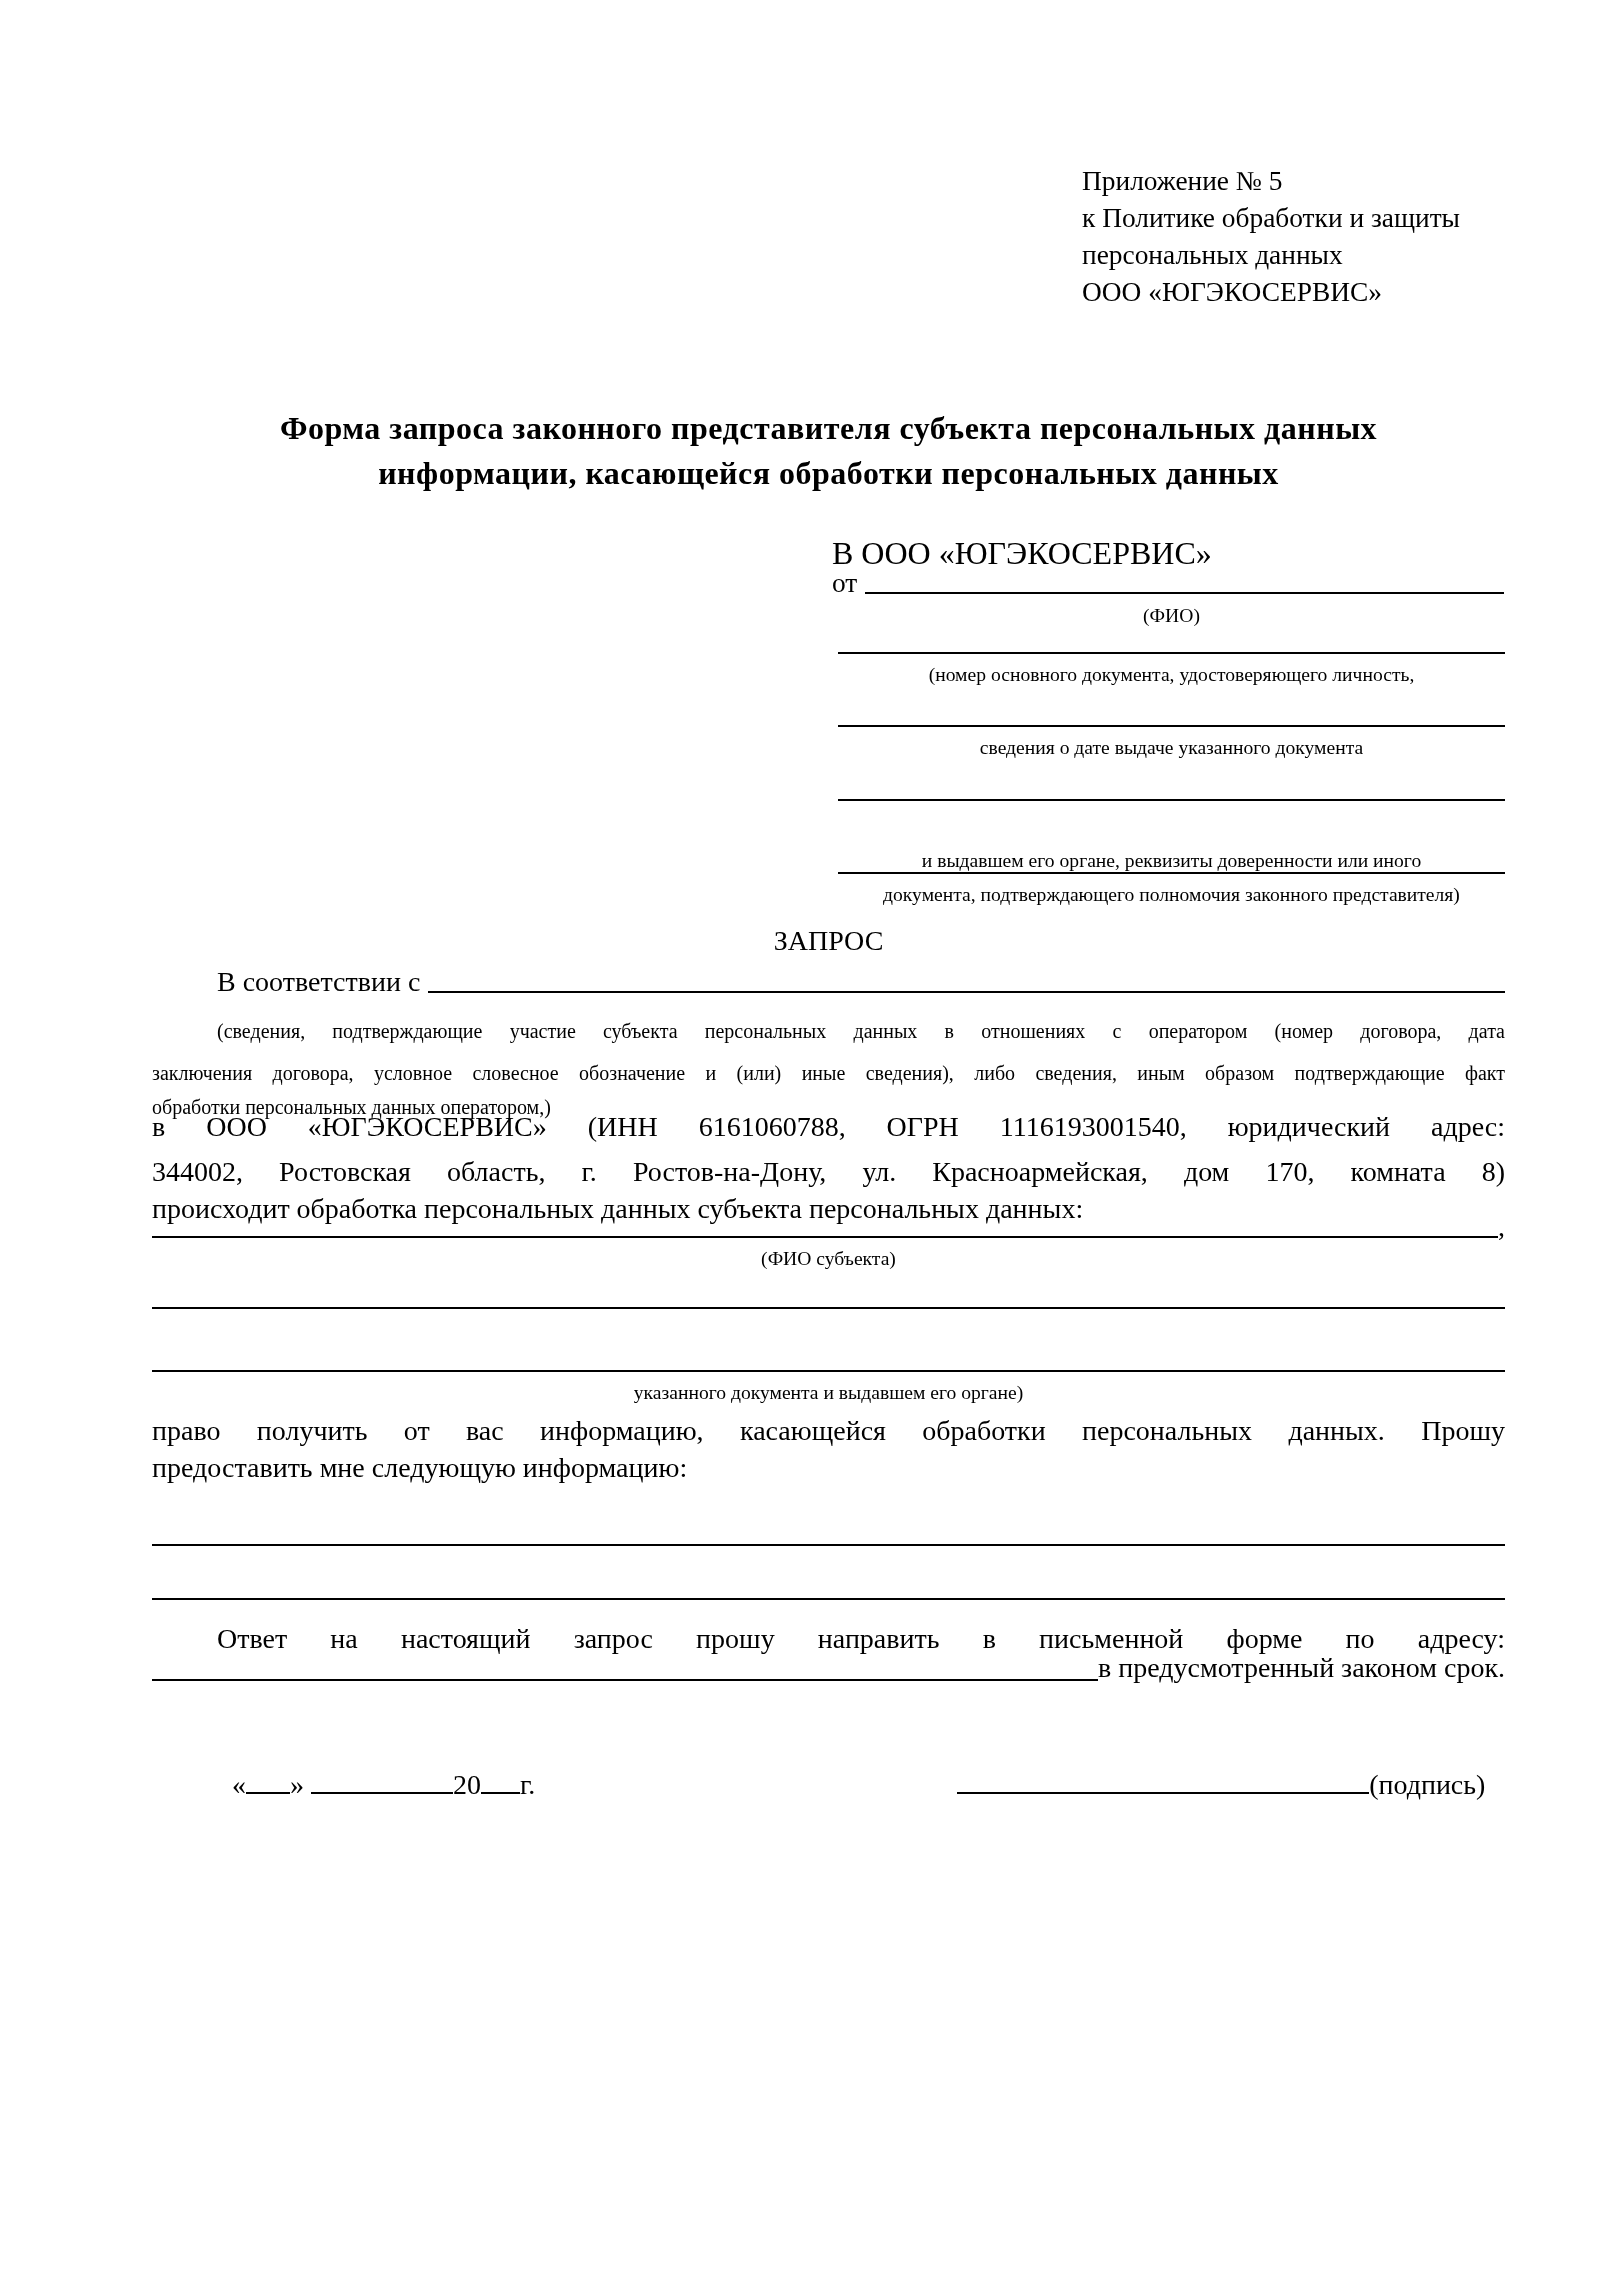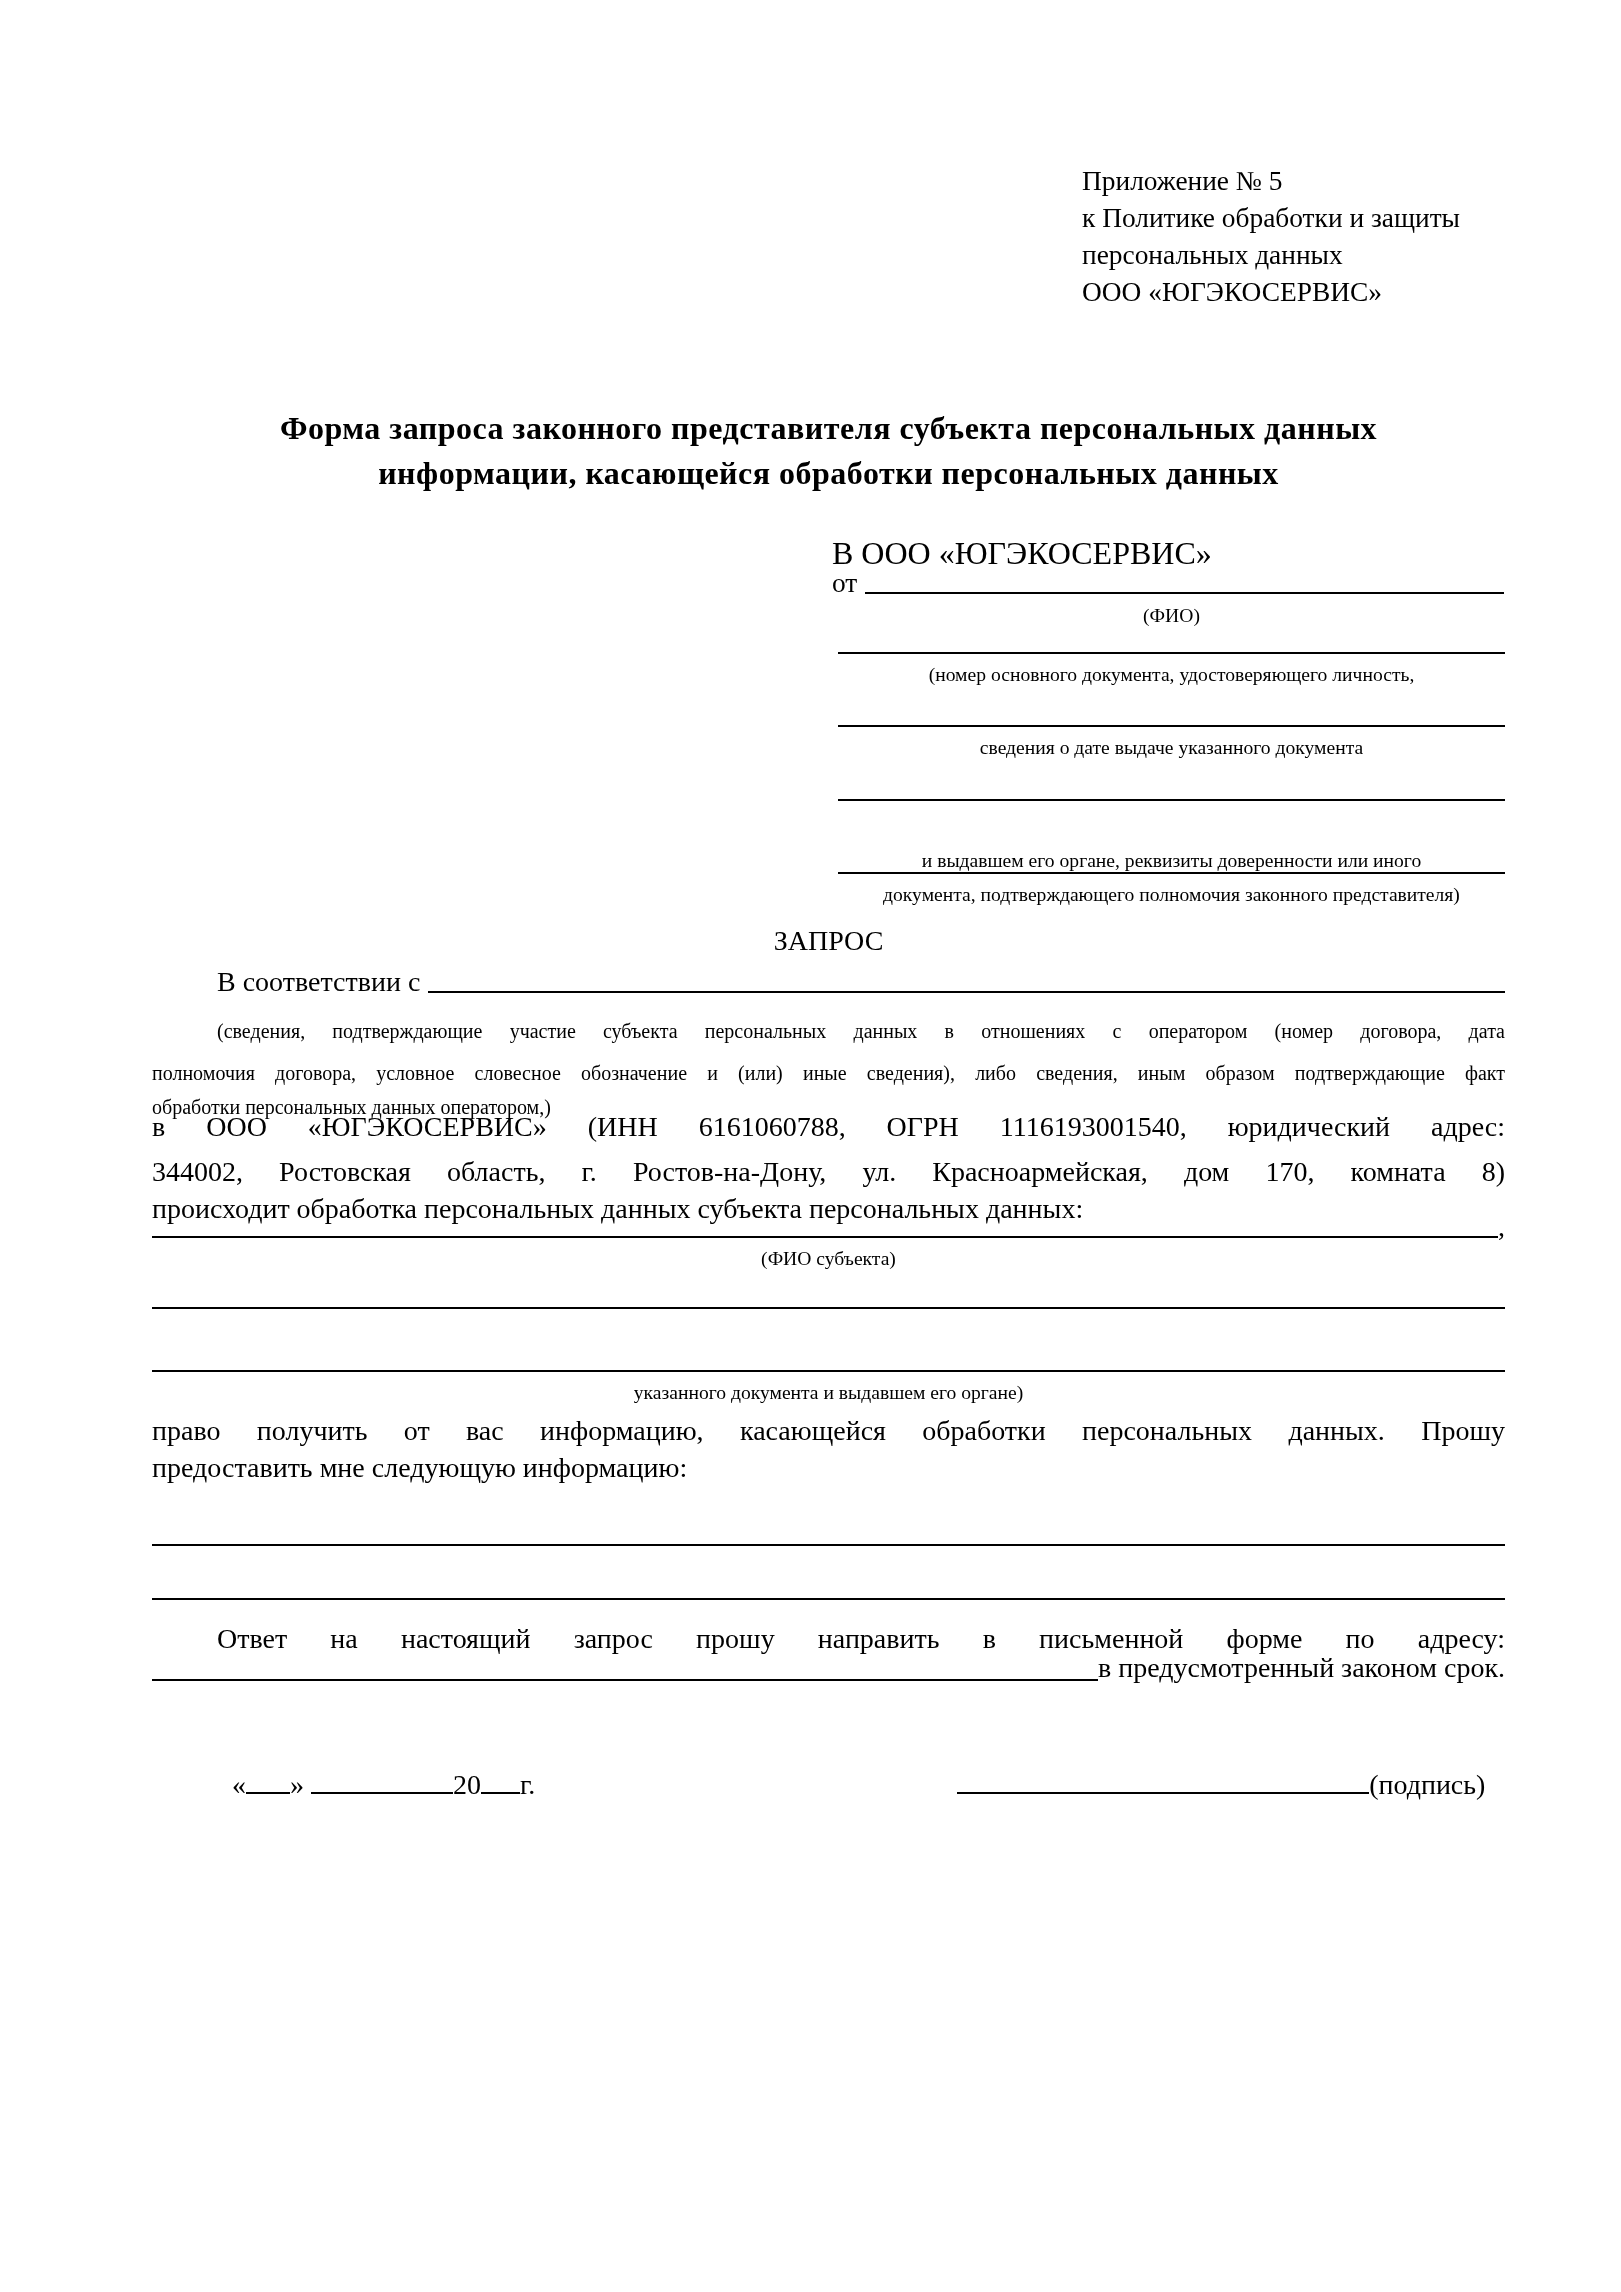--- a/index.html
+++ b/index.html
@@ -79,21 +79,21 @@
 
   <div class="abs zapros">ЗАПРОС</div>
 
   <div class="abs accordance fieldrow">
     <span>В соответствии с</span>
     <span class="fill"></span>
   </div>
 
   <div class="abs basis wideline" style="top:1006px;">
     <div class="jline indent">(сведения, подтверждающие участие субъекта персональных данных в отношениях с оператором (номер договора, дата</div>
-    <div class="jline">полномочия договора, условное словесное обозначение и (или) иные сведения), либо сведения, иным образом подтверждающие факт</div>
+    <div class="jline">заключения договора, условное словесное обозначение и (или) иные сведения), либо сведения, иным образом подтверждающие факт</div>
     <div class="pline">обработки персональных данных оператором,)</div>
   </div>
 
   <div class="abs wideline body-text" style="top:1100px;">
     <div class="jline">в  ООО «ЮГЭКОСЕРВИС» (ИНН 6161060788, ОГРН 1116193001540, юридический адрес:</div>
     <div class="jline">344002, Ростовская область, г. Ростов-на-Дону, ул. Красноармейская, дом 170, комната 8)</div>
     <div class="pline">происходит  обработка персональных данных субъекта персональных данных:</div>
   </div>
 
   <div class="abs comma-row fieldrow">

